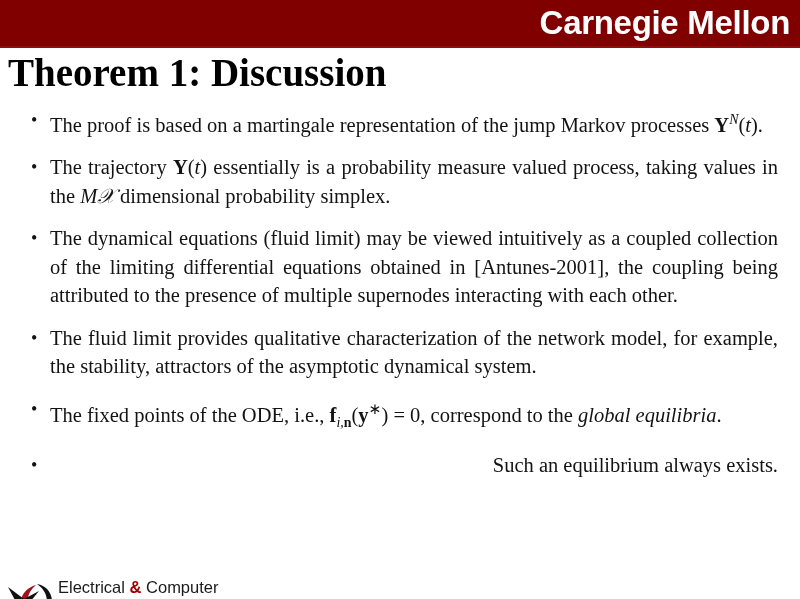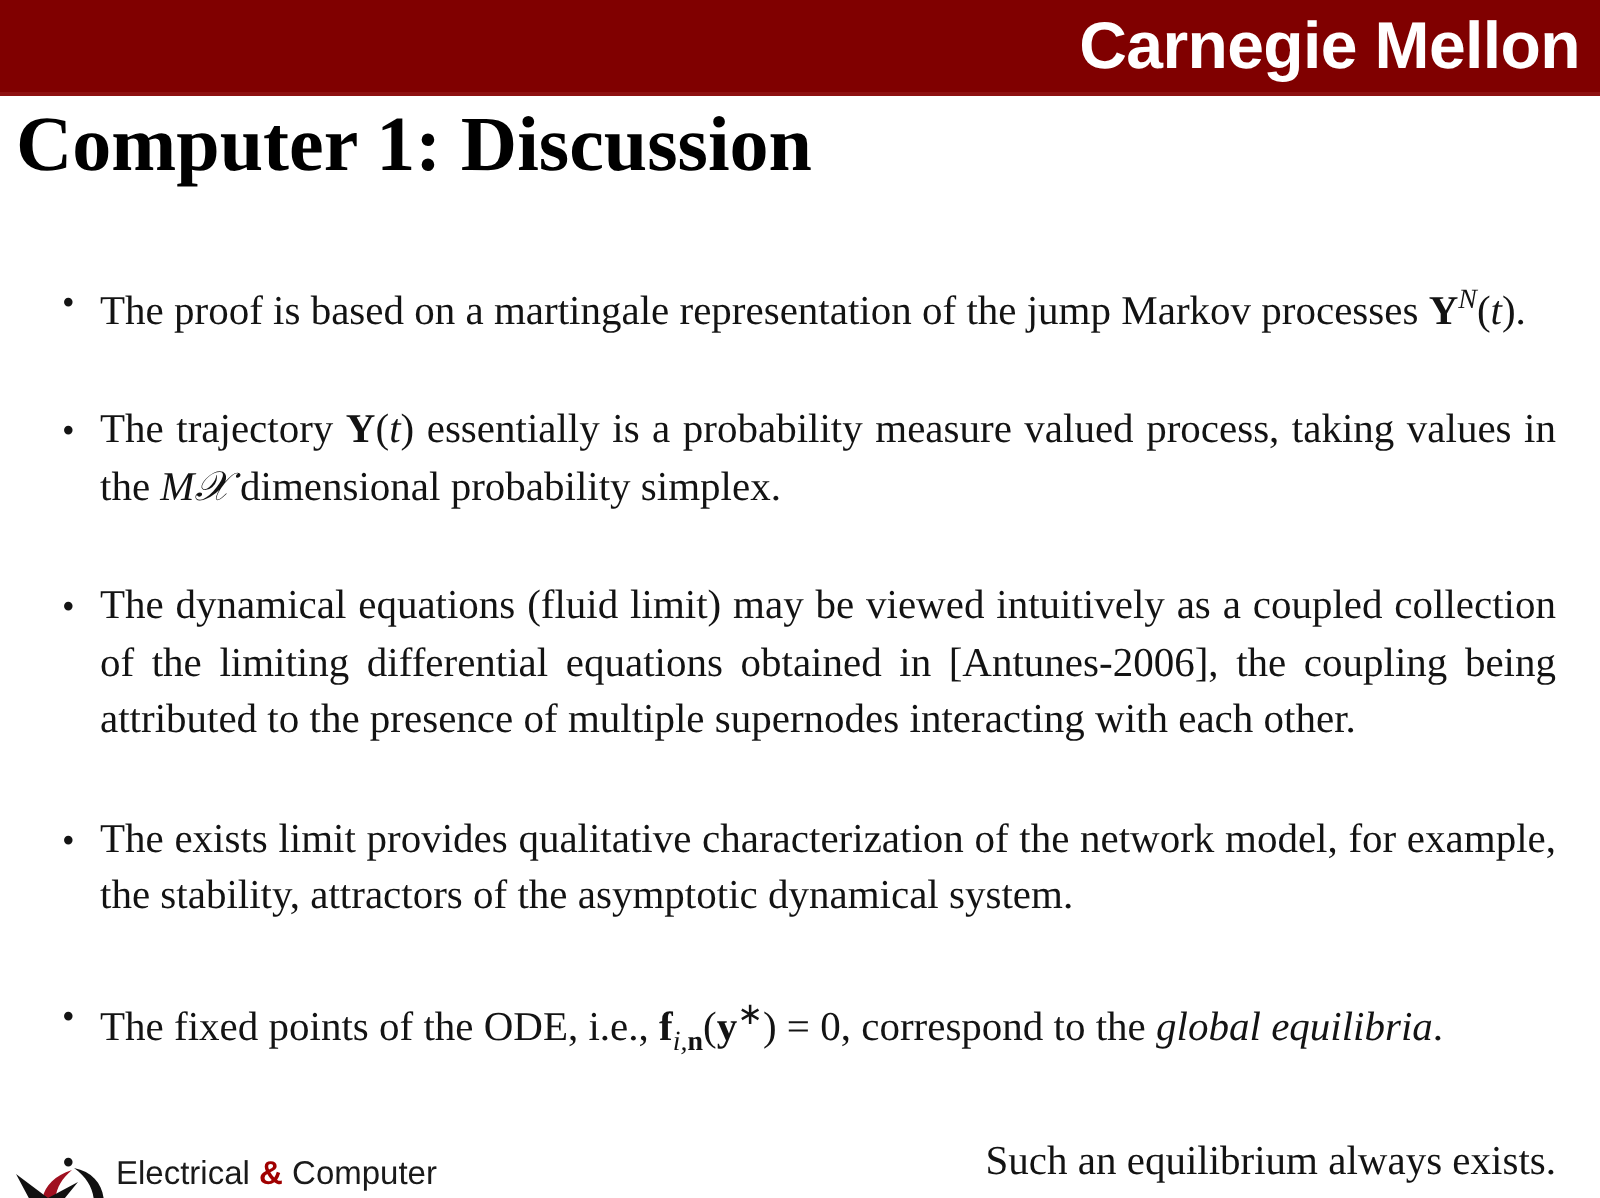--- a/index.html
+++ b/index.html
@@ -85,21 +85,20 @@
   .bullet-marker {
     position: absolute;
     left: 5px;
     top: 0;
     font-size: 18px;
     line-height: 28.5px;
     color: #131313;
   }
   .bullet-text {
     display: block;
-    margin-top: 31px;
   }
   
   .bullet-item.short .bullet-text {
     text-align: right;
   }
 
   
   .mathvar      { font-style: italic; }
   .mathbf       { font-weight: bold; font-style: normal; }
   .mathcal      { font-style: italic; font-family: "Liberation Serif", serif; }
@@ -151,44 +150,44 @@
 </style>
 </head>
 <body>
 
 <div id="slide">
 
   <div id="header-bar"></div>
   <div id="header-underline"></div>
   <div id="brand-title">Carnegie Mellon</div>
 
-  <div id="page-title">Computer 1: Discussion</div>
+  <div id="page-title">Theorem 1: Discussion</div>
 
   <div id="bullet-list">
 
     <div class="bullet-item">
       <span class="bullet-marker">•</span>
       <span class="bullet-text">The proof is based on a martingale representation of the jump Markov
         processes <span class="mathbf">Y</span><span class="mathsup">N</span>(<span class="mathvar">t</span>).</span>
     </div>
 
     <div class="bullet-item">
       <span class="bullet-marker">•</span>
       <span class="bullet-text">The trajectory <span class="mathbf">Y</span>(<span class="mathvar">t</span>) essentially is a probability measure valued process,
         taking values in the <span class="mathvar">M</span><span class="mathcal">𝒳</span> dimensional probability simplex.</span>
     </div>
 
     <div class="bullet-item">
       <span class="bullet-marker">•</span>
-      <span class="bullet-text">The dynamical equations (fluid limit) may be viewed intuitively as a coupled collection of the limiting differential equations obtained in [Antunes-2006], the coupling being attributed to the presence of multiple supernodes interacting with each other.</span>
-    </div>
-
-    <div class="bullet-item">
-      <span class="bullet-marker">•</span>
-      <span class="bullet-text">The exists limit provides qualitative characterization of the network model, for example, the stability, attractors of the asymptotic dynamical system.</span>
+      <span class="bullet-text">The dynamical equations (fluid limit) may be viewed intuitively as a coupled collection of the limiting differential equations obtained in [Antunes-2001], the coupling being attributed to the presence of multiple supernodes interacting with each other.</span>
+    </div>
+
+    <div class="bullet-item">
+      <span class="bullet-marker">•</span>
+      <span class="bullet-text">The fluid limit provides qualitative characterization of the network model, for example, the stability, attractors of the asymptotic dynamical system.</span>
     </div>
 
     <div class="bullet-item">
       <span class="bullet-marker">•</span>
       <span class="bullet-text">The fixed points of the ODE, i.e., <span class="mathbf">f</span><span class="mathsub">i,<span class="mathbf" style="font-size:1em">n</span></span>(<span class="mathbf">y</span><span class="mathstar">∗</span>)&nbsp;=&nbsp;0, correspond to the <span class="emph-bolditalic">global equilibria</span>.</span>
     </div>
 
     <div class="bullet-item short">
       <span class="bullet-marker">•</span>
       <span class="bullet-text">Such an equilibrium always exists.</span>

